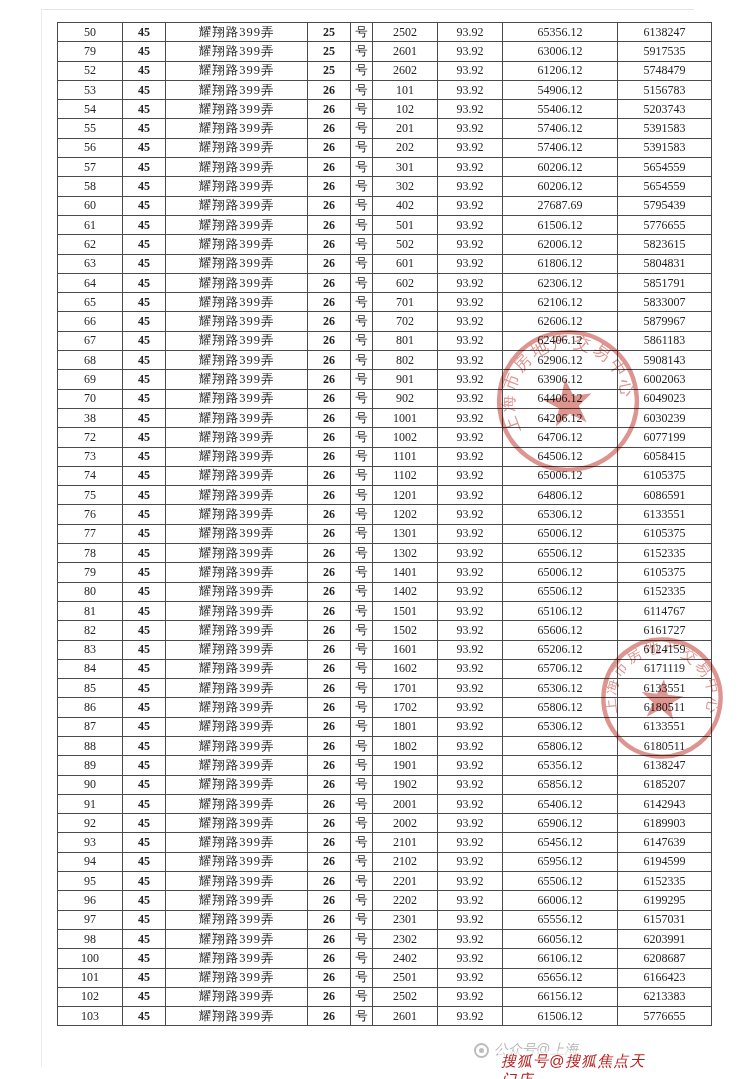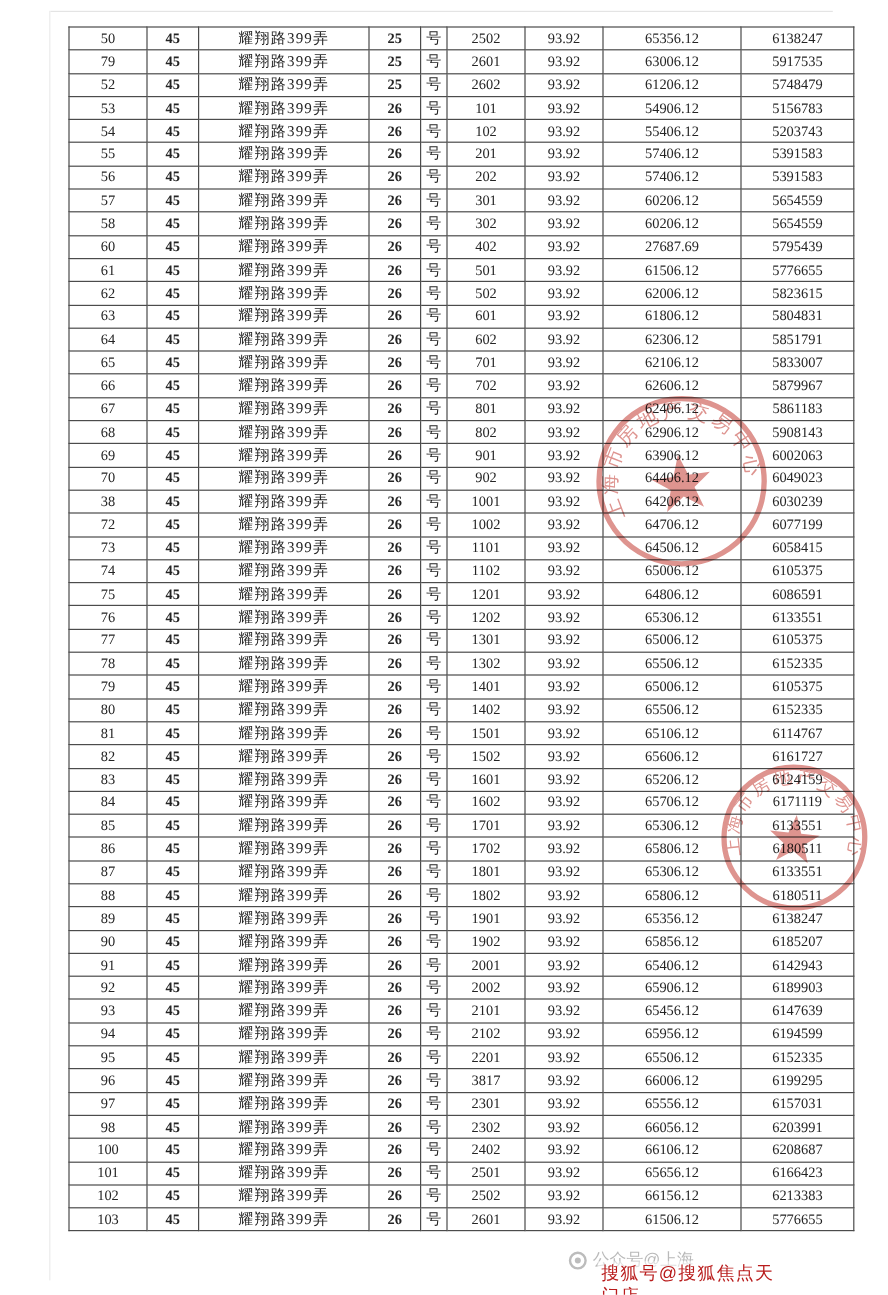--- a/index.html
+++ b/index.html
@@ -37,21 +37,21 @@
     position:absolute;
     color:#c23b33;
     opacity:.55;
     mix-blend-mode:multiply;
     pointer-events:none;
   }
   .stamp1{left:494px;top:327px;width:148px;height:148px;transform:rotate(-8deg);}
   .stamp2{left:599px;top:635px;width:126px;height:126px;transform:rotate(6deg);}
 
   
-  .watermark-layer{position:absolute;left:0;top:0;width:656px;height:1079px;pointer-events:none;}
+  .watermark-layer{position:absolute;left:0;top:0;width:656px;height:1079px;pointer-events:none;font-style:italic;}
   .wm-light{
     position:absolute;left:474px;top:1041px;
     color:#b9b9b9;font-size:14px;
     font-family:"Liberation Sans","DejaVu Sans",sans-serif;
     display:flex;align-items:center;gap:5px;
   }
   .wm-icon{
     display:inline-block;width:15px;height:15px;border-radius:50%;
     border:2px solid #bcbcbc;box-sizing:border-box;position:relative;
   }
@@ -580,21 +580,21 @@
         <td class="c6">93.92</td>
         <td class="c7">65506.12</td>
         <td class="c8">6152335</td>
       </tr>
       <tr>
         <td class="c0">96</td>
         <td class="c1">45</td>
         <td class="c2">耀翔路399弄</td>
         <td class="c3">26</td>
         <td class="c4">号</td>
-        <td class="c5">3817</td>
+        <td class="c5">2202</td>
         <td class="c6">93.92</td>
         <td class="c7">66006.12</td>
         <td class="c8">6199295</td>
       </tr>
       <tr>
         <td class="c0">97</td>
         <td class="c1">45</td>
         <td class="c2">耀翔路399弄</td>
         <td class="c3">26</td>
         <td class="c4">号</td>

